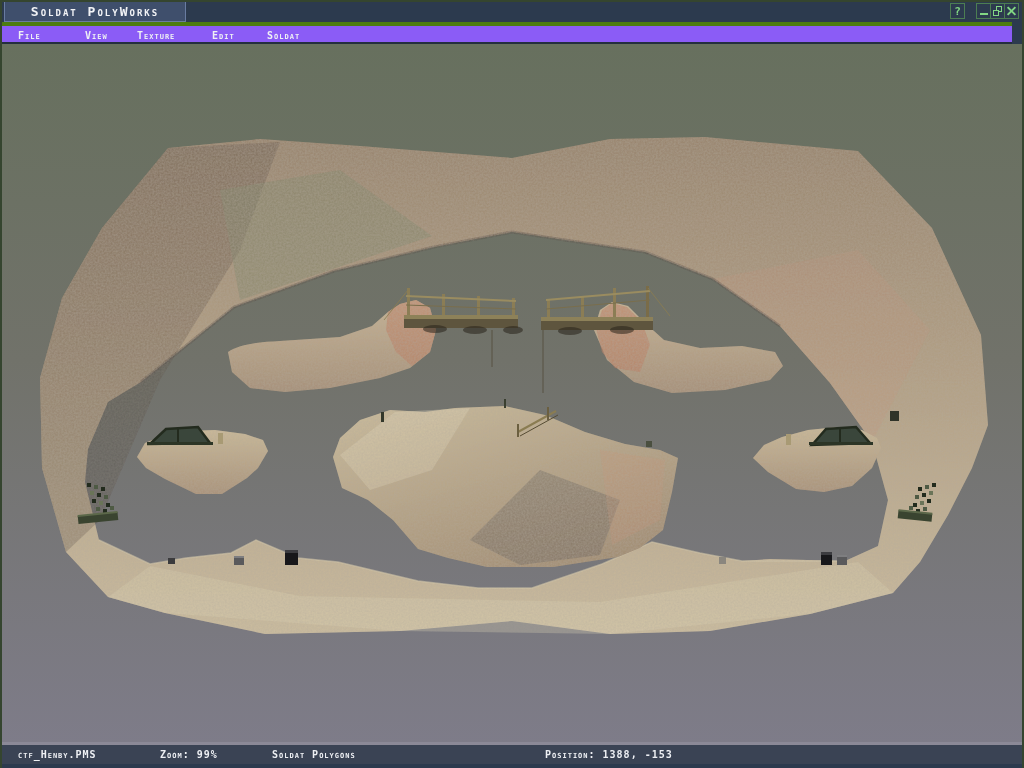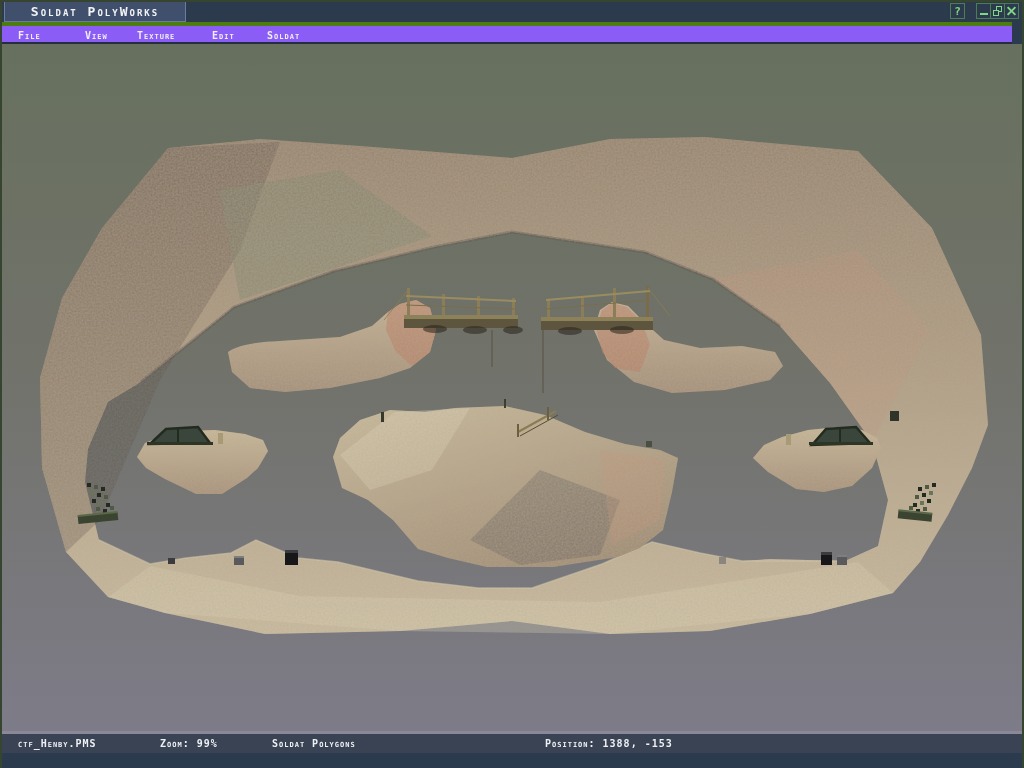--- a/index.html
+++ b/index.html
@@ -26,21 +26,21 @@
   .xbar{position:absolute;left:1px;top:6px;width:11px;height:2px;background:#82d684;}
   .xbar.a{transform:rotate(45deg);} .xbar.b{transform:rotate(-45deg);}
   
   .menubar{position:absolute;left:0;top:22px;width:1012px;height:22px;background:#8b5cf6;
            border-top:4px solid #4d7c0f;border-bottom:2px solid #242e3e;box-sizing:border-box;z-index:20;}
   .menuitem{position:absolute;top:3px;font-size:10px;font-weight:bold;font-variant:small-caps;
             letter-spacing:1px;color:#eef0f4;cursor:pointer;padding:1px 3px;}
   
   .canvas{position:absolute;left:0;top:44px;width:1024px;height:702px;z-index:5;}
   
-  .statusbar{position:absolute;left:0;bottom:15px;width:1024px;height:22px;background:#3a4354;
+  .statusbar{position:absolute;left:0;bottom:4px;width:1024px;height:22px;background:#3a4354;
              border-top:3px solid #8b8997;box-sizing:border-box;z-index:20;padding-left:24px;}
   .statusitem{position:absolute;top:4px;font-size:10px;font-weight:bold;font-variant:small-caps;
               letter-spacing:1px;color:#eef0f4;white-space:nowrap;}
 </style>
 </head>
 <body>
 
 <div class="window">
 
   <div class="titlebar">

